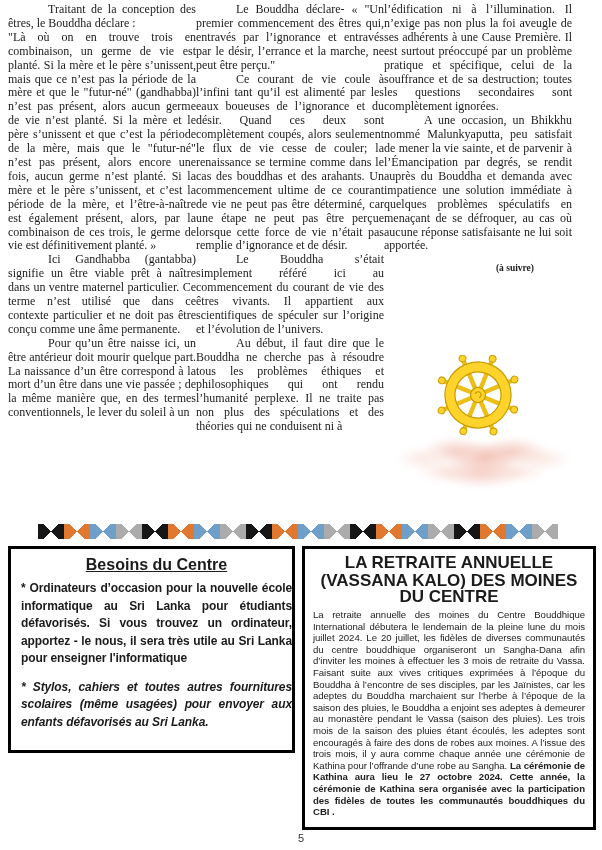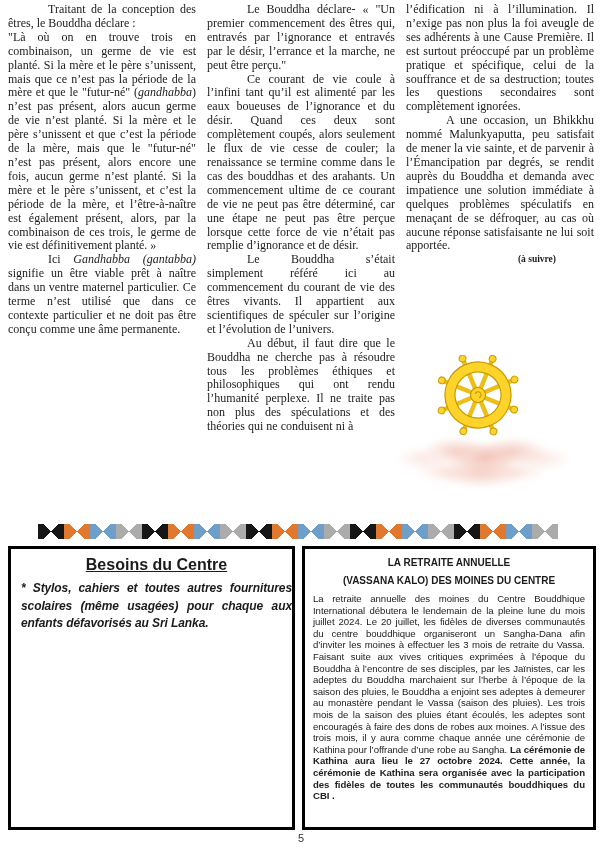--- a/index.html
+++ b/index.html
@@ -1,25 +1,25 @@
 <!DOCTYPE html>
 <html><head>
 <meta charset="utf-8">
 <style>
   html,body{margin:0;padding:0;background:#ffffff;}
   body{width:602px;height:850px;position:relative;overflow:hidden;
        font-family:"Liberation Serif",serif;color:#1b1b1b;}
 
   
-  .columns{position:absolute;top:3px;left:8px;width:586px;display:flex;gap:11px;}
+  .columns{position:absolute;top:3px;left:8px;width:586px;display:flex;}
   .col{width:188px;font-size:12px;line-height:13.9px;text-align:justify;}
   .col p{margin:0;}
   .col p.indent{text-indent:40px;}
-  .col p.suivre{text-align:right;padding-right:38px;font-size:9.5px;line-height:13px;margin-top:0;}
-  .it{font-style:italic;}
+  .col p.suivre{text-align:right;padding-right:38px;font-size:9.5px;line-height:13px;margin-top:9px;}
+  .it{}
   .bd{font-weight:bold;}
 
   
   .wheel-wrap{position:absolute;left:430px;top:355px;width:96px;height:84px;}
   .lotus{position:absolute;left:392px;top:424px;width:178px;height:72px;
     filter:blur(2.5px);
     background:
       radial-gradient(ellipse 40px 18px at 18% 48%, var(--lotus-light) 0%, rgba(255,255,255,0) 70%),
       radial-gradient(ellipse 46px 20px at 36% 38%, var(--lotus-pink) 0%, rgba(255,255,255,0) 72%),
       radial-gradient(ellipse 50px 22px at 52% 46%, var(--lotus-deep) 0%, rgba(255,255,255,0) 70%),
@@ -31,45 +31,46 @@
   }
 
   
   .band{position:absolute;left:38px;top:524px;width:520px;height:15px;display:flex;}
   .band-unit{flex:1;background:conic-gradient(from 45deg,
       var(--c) 0deg 90deg,#ffffff 90deg 180deg,var(--c) 180deg 270deg,#ffffff 270deg 360deg);}
 
   
   .boxes{position:absolute;left:8px;top:546px;width:588px;display:flex;gap:7px;
          font-family:"Liberation Sans",sans-serif;}
-  .need-box{width:287px;height:284px;box-sizing:border-box;border:3px solid #000;
+  .need-box{width:287px;height:207px;box-sizing:border-box;border:3px solid #000;
             padding:4px 0 4px 10px;overflow:hidden;}
   .need-title{text-align:center;font-size:16px;font-weight:bold;text-decoration:underline;
               margin:3px 0 6px 0;}
   .need{font-size:12px;font-weight:bold;line-height:17.5px;text-align:justify;margin:0 0 11px 0;
         letter-spacing:-0.1px;}
   .need.bold-italic{font-style:italic;}
 
   .retreat-box{flex:1;height:284px;box-sizing:border-box;border:3px solid #000;
                padding:4px 8px;overflow:hidden;}
-  .retreat-title{text-align:center;font-size:10px;font-weight:bold;line-height:16px;margin:2px 0 0 0;}
+  .retreat-title{text-align:center;font-size:17px;font-weight:bold;line-height:16px;margin:2px 0 0 0;}
   .retreat-body{font-size:9.6px;line-height:11.6px;text-align:justify;margin-top:4px;
                 letter-spacing:-0.05px;color:#222;}
 
   .pagenum{position:absolute;left:0;top:832px;width:602px;text-align:center;
            font-size:11px;font-family:"Liberation Sans",sans-serif;color:#333;}
 </style>
 </head>
 <body style="--wheel-yellow: #FFD42A; --wheel-mid: #EDBE16; --wheel-dark: #C79B00; --lotus-pink: #F5CEC4; --lotus-light: #FBE8E2; --lotus-deep: #F2BFB2;">
 
 <div class="columns">
   <div class="col">
       <p class="indent"><span>Traitant de la conception des êtres, le Bouddha déclare :</span></p>
       <p><span>"Là où on en trouve trois en combinaison, un germe de vie est planté. Si la mère et le père s’unissent, mais que ce n’est pas la période de la mère et que le "futur-né" (</span><span class="it">gandhabba</span><span>) n’est pas présent, alors aucun germe de vie n’est planté. Si la mère et le père s’unissent et que c’est la période de la mère, mais que le "futur-né" n’est pas présent, alors encore une fois, aucun germe n’est planté. Si la mère et le père s’unissent, et c’est la période de la mère, et l’être-à-naître est également présent, alors, par la combinaison de ces trois, le germe de vie est définitivement planté. »</span></p>
       <p class="indent"><span>Ici </span><span class="it">Gandhabba (gantabba)</span><span> signifie un être viable prêt à naître dans un ventre maternel particulier. Ce terme n’est utilisé que dans ce contexte particulier et ne doit pas être conçu comme une âme permanente.</span></p>
+      <p class="indent"><span>Pour qu’un être naisse ici, un être antérieur doit mourir quelque part. La naissance d’un être correspond à la mort d’un être dans une vie passée ; de la même manière que, en des termes conventionnels, le lever du soleil à un</span></p>
     </div>
   <div class="col">
       <p class="indent"><span>Le Bouddha déclare- « "Un premier commencement des êtres qui, entravés par l’ignorance et entravés par le désir, l’errance et la marche, ne peut être perçu."</span></p>
       <p class="indent"><span>Ce courant de vie coule à l’infini tant qu’il est alimenté par les eaux boueuses de l’ignorance et du désir. Quand ces deux sont complètement coupés, alors seulement le flux de vie cesse de couler; la renaissance se termine comme dans le cas des bouddhas et des arahants. Un commencement ultime de ce courant de vie ne peut pas être déterminé, car une étape ne peut pas être perçue lorsque cette force de vie n’était pas remplie d’ignorance et de désir.</span></p>
       <p class="indent"><span>Le Bouddha s’était simplement référé ici au commencement du courant de vie des êtres vivants. Il appartient aux scientifiques de spéculer sur l’origine et l’évolution de l’univers.</span></p>
       <p class="indent"><span>Au début, il faut dire que le Bouddha ne cherche pas à résoudre tous les problèmes éthiques et philosophiques qui ont rendu l’humanité perplexe. Il ne traite pas non plus des spéculations et des théories qui ne conduisent ni à</span></p>
     </div>
   <div class="col">
       <p><span>l’édification ni à l’illumination. Il n’exige pas non plus la foi aveugle de ses adhérents à une Cause Première. Il est surtout préoccupé par un problème pratique et spécifique, celui de la souffrance et de sa destruction; toutes les questions secondaires sont complètement ignorées.</span></p>
       <p class="indent"><span>A une occasion, un Bhikkhu nommé Malunkyaputta, peu satisfait de mener la vie sainte, et de parvenir à l’Émancipation par degrés, se rendit auprès du Bouddha et demanda avec impatience une solution immédiate à quelques problèmes spéculatifs en menaçant de se défroquer, au cas où aucune réponse satisfaisante ne lui soit apportée.</span></p>
@@ -134,21 +135,22 @@
     <div class="band-unit" style="--c: #161616;"></div>
     <div class="band-unit" style="--c: #E0792F;"></div>
     <div class="band-unit" style="--c: #6F9FC9;"></div>
     <div class="band-unit" style="--c: #ABABAB;"></div>
   </div>
 
 <div class="boxes">
   <div class="need-box">
     <div class="need-title">Besoins du Centre</div>
     <div>
-        <p class="need bold-italic">* Stylos, cahiers et toutes autres fournitures scolaires (même usagées) pour chaque aux enfants défavorisés au Sri Lanka.</p>
+        <p class="need bold">* Ordinateurs d’occasion pour la nouvelle école informatique au Sri Lanka pour étudiants  défavorisés. Si vous trouvez un ordinateur,    apportez - le nous, il sera  très utile  au Sri Lanka pour  enseigner l'informatique</p>
+        <p class="need bold-italic">* Stylos, cahiers et toutes autres fournitures scolaires (même usagées) pour envoyer aux enfants défavorisés au Sri Lanka.</p>
       </div>
   </div>
   <div class="retreat-box">
     <div class="retreat-title">LA RETRAITE ANNUELLE</div>
     <div class="retreat-title">(VASSANA KALO) DES MOINES DU CENTRE</div>
     <div class="retreat-body"><span>La retraite annuelle des moines du Centre Bouddhique International débutera le lendemain de la pleine lune du mois juillet 2024. Le 20 juillet, les fidèles de diverses communautés du centre bouddhique organiseront un Sangha-Dana afin d’inviter les moines à effectuer les 3 mois de retraite du Vassa. Faisant suite aux vives critiques exprimées à l’époque du Bouddha à l’encontre de ses disciples, par les Jaïnistes, car les adeptes du Bouddha marchaient sur l’herbe à l’époque de la saison des pluies, le Bouddha a enjoint ses adeptes à demeurer au monastère pendant le Vassa (saison des pluies). Les trois mois de la saison des pluies étant écoulés, les adeptes sont encouragés à faire des dons de robes aux moines. A l’issue des trois mois, il y aura comme chaque année une cérémonie de Kathina pour l’offrande d’une robe au Sangha. </span><span class="bd">La cérémonie de Kathina aura lieu le 27 octobre 2024. Cette année, la cérémonie de Kathina sera organisée avec la participation des fidèles de toutes les communautés bouddhiques du CBI .</span></div>
   </div>
 </div>
 
 <div class="pagenum">5</div>

